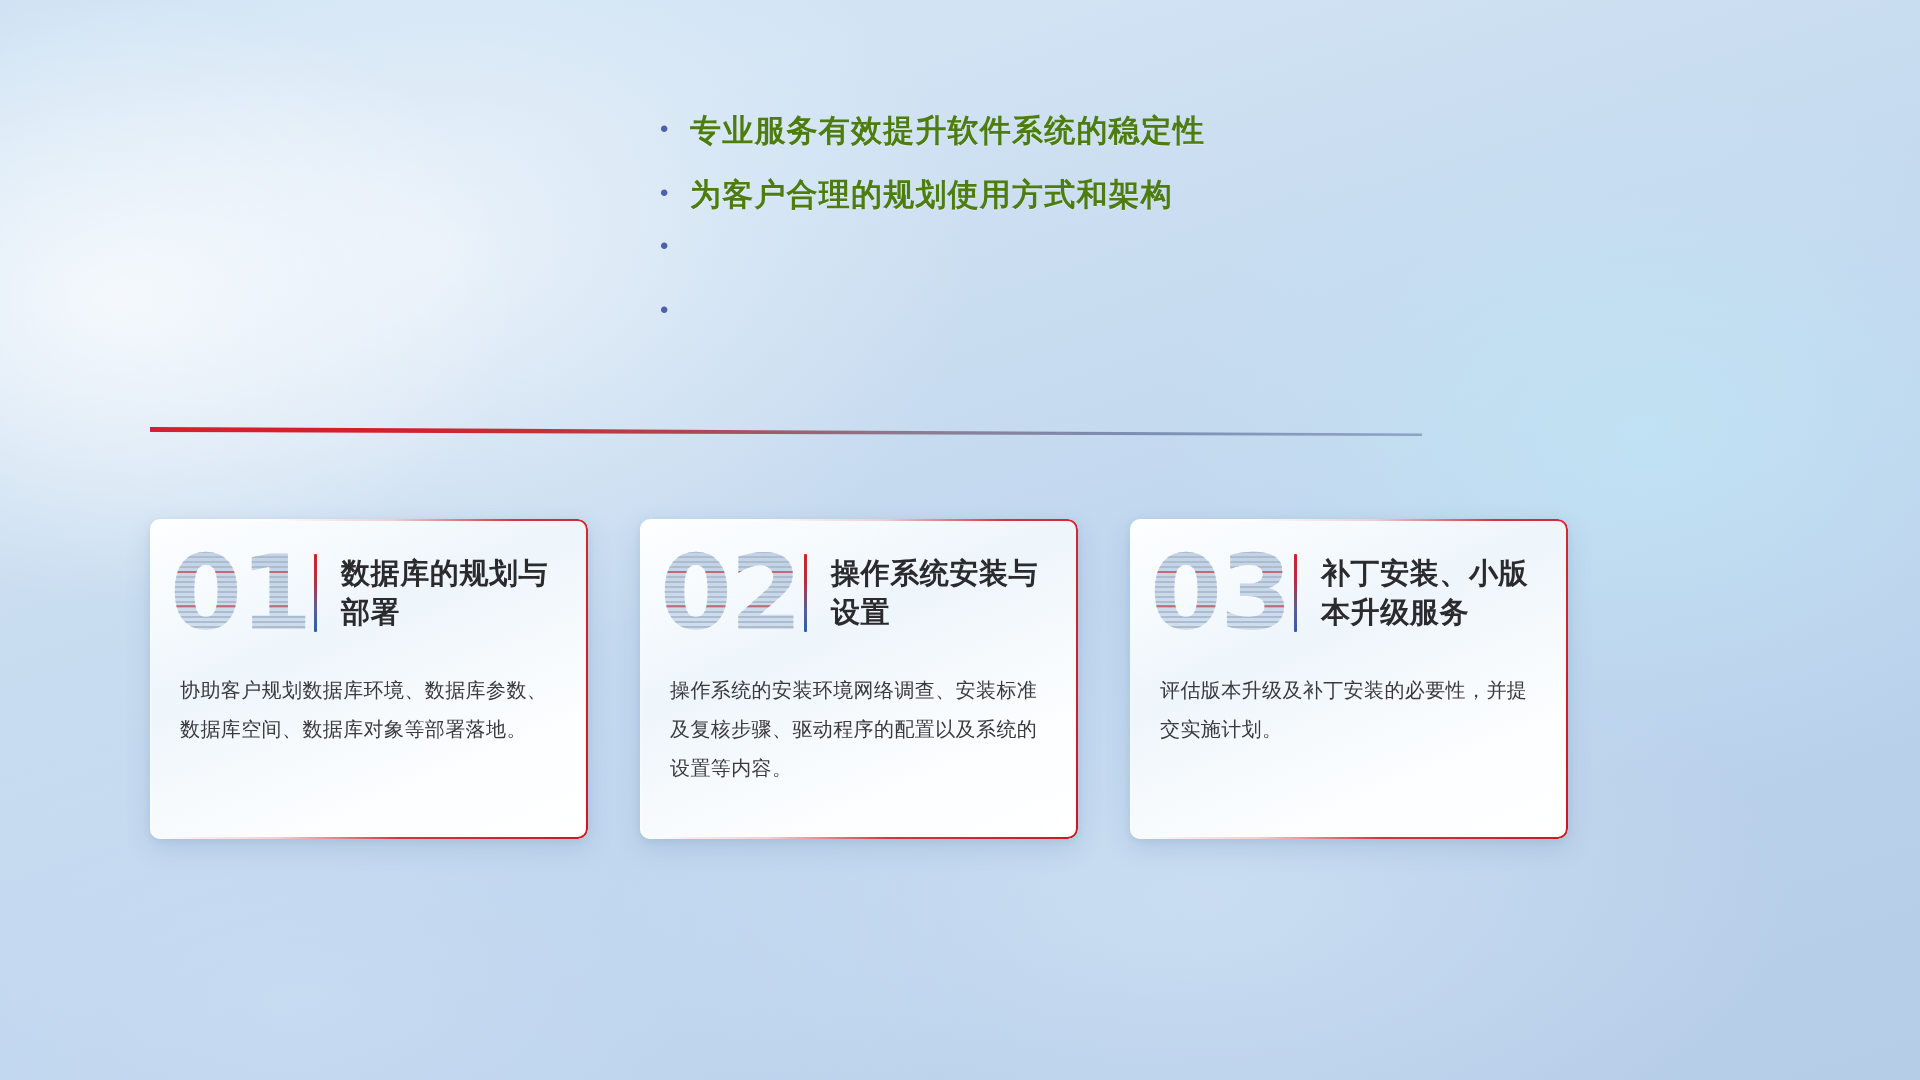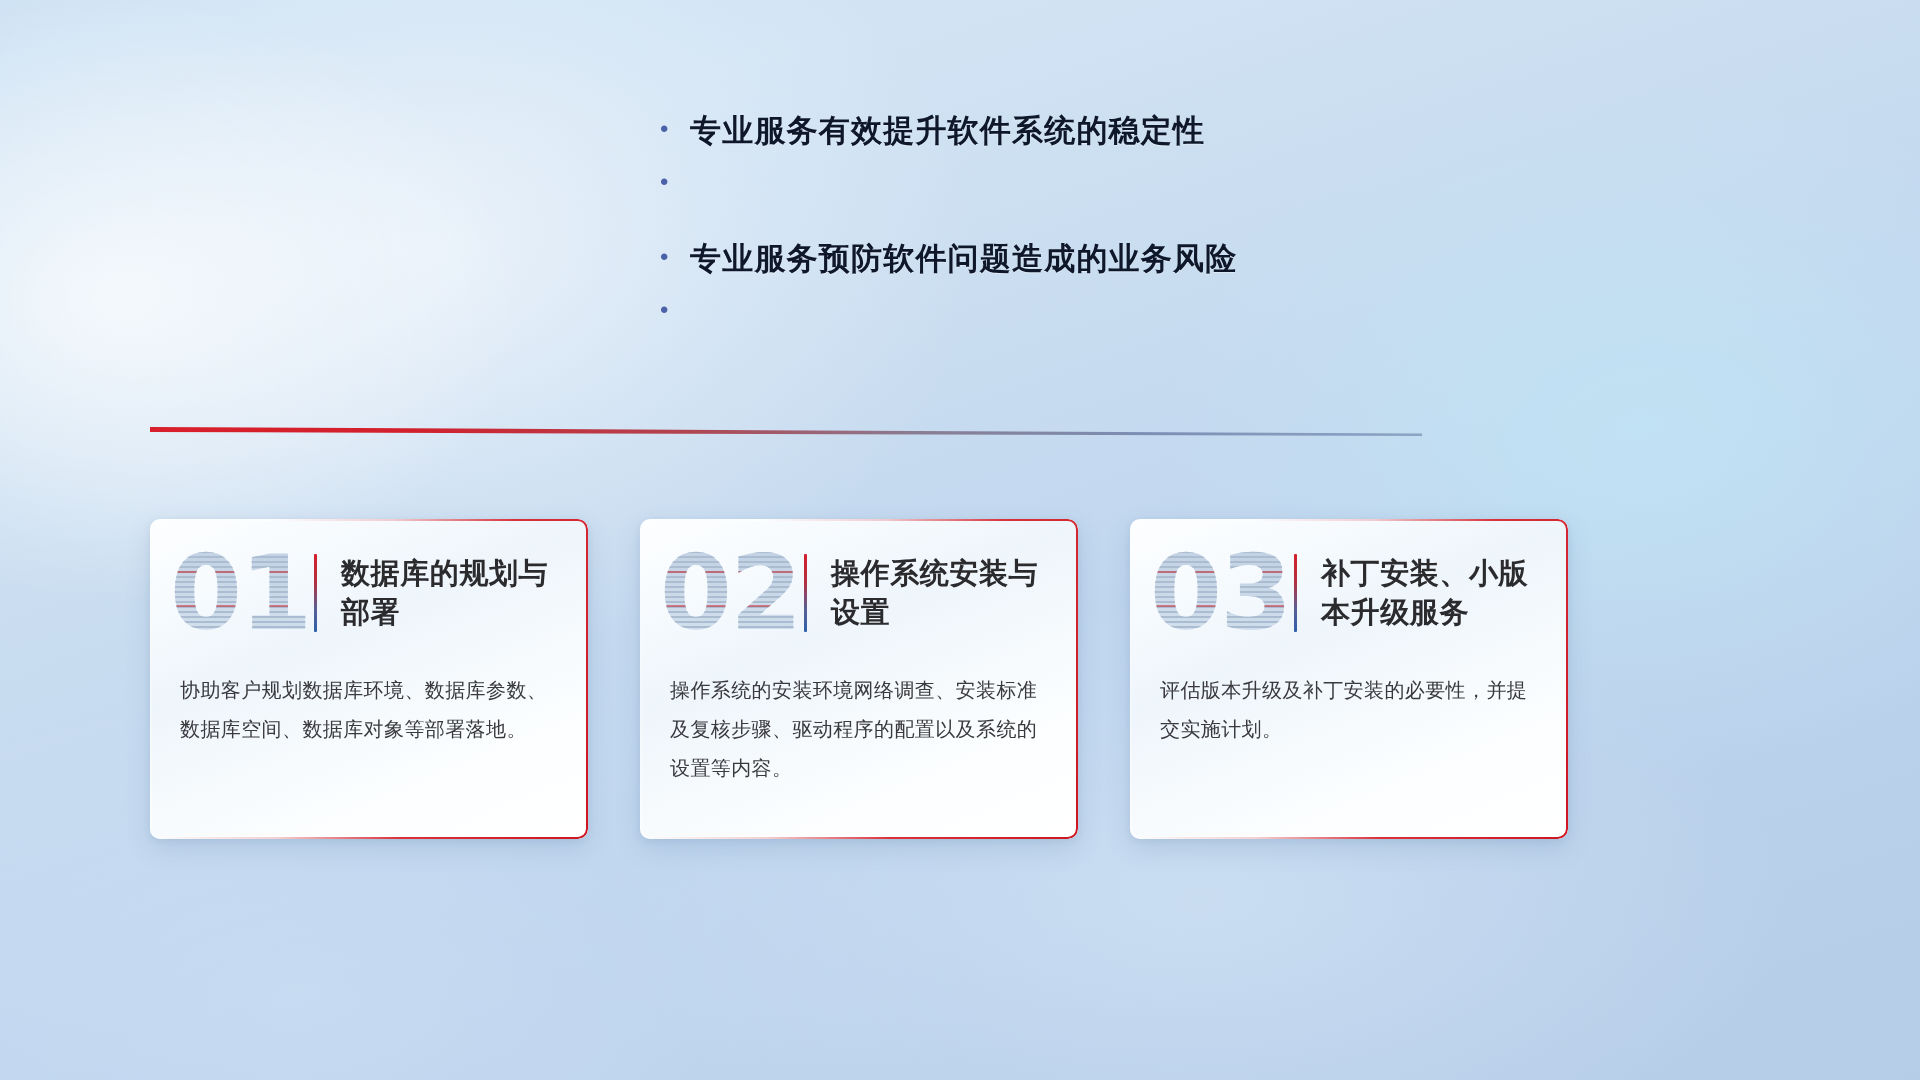--- a/index.html
+++ b/index.html
@@ -28,21 +28,21 @@
     height:64px;
   }
   .bullet-dot {
     width:30px; flex:0 0 30px;
     color:#4b62a8; font-size:24px; line-height:1;
     position:relative; top:-4px;
   }
   .bullet-text {
     font-size:31px;
     letter-spacing:1.2px;
-    color:#0f172a;
+    color:#4d7c0f;
     font-weight:600;
     white-space:nowrap;
     text-shadow:0 1px 0 rgba(255,255,255,0.35);
   }
 
   
   .divider-wrap {
     position:absolute;
     left:150px; top:418px;
     width:1272px; height:22px;
@@ -175,24 +175,24 @@
 </head>
 <body>
 
 <div class="bullets">
   <div class="bullet-row">
     <span class="bullet-dot">•</span>
     <span class="bullet-text">专业服务有效提升软件系统的稳定性</span>
   </div>
   <div class="bullet-row">
     <span class="bullet-dot">•</span>
-  </div>
-  <div class="bullet-row">
-    <span class="bullet-dot">•</span>
-    <span class="bullet-text">专业服务预防软件问题造成的业务风险</span>
+    <span class="bullet-text">为客户合理的规划使用方式和架构</span>
+  </div>
+  <div class="bullet-row">
+    <span class="bullet-dot">•</span>
   </div>
   <div class="bullet-row">
     <span class="bullet-dot">•</span>
   </div>
 </div>
 
 <div class="divider-wrap">
   <svg viewBox="0 0 1272 22" preserveAspectRatio="none">
     <defs>
       <linearGradient id="divGrad" x1="0" y1="0" x2="1" y2="0">

